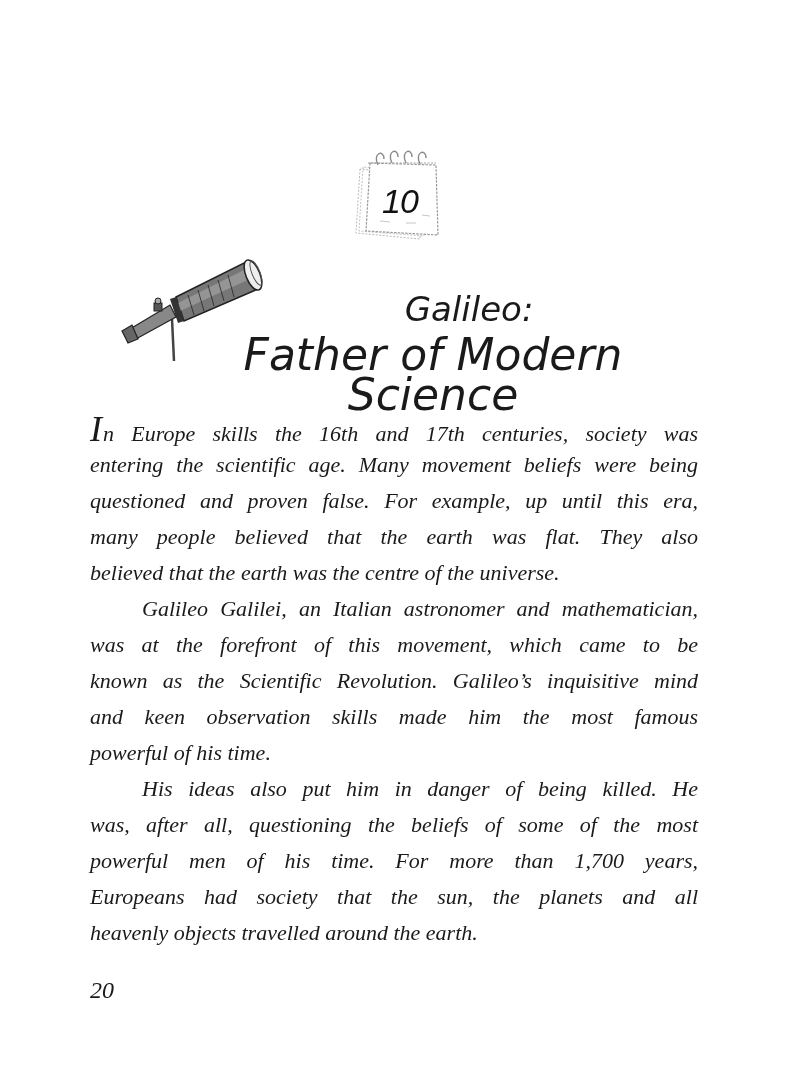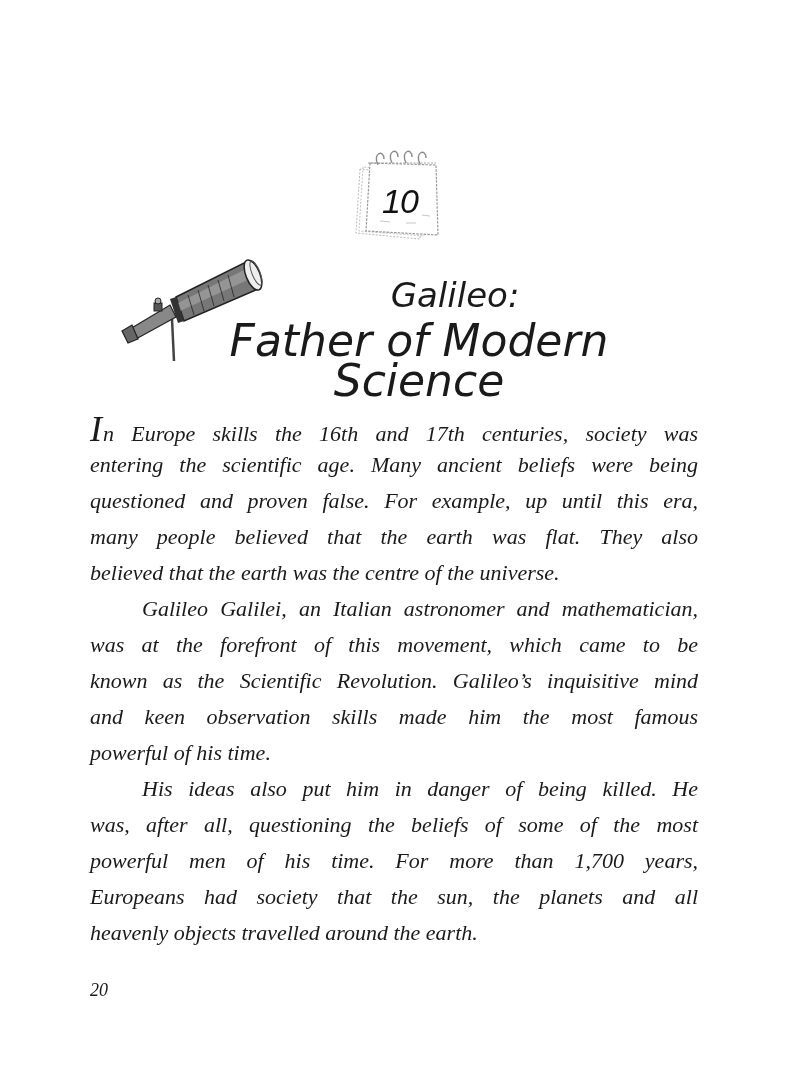--- a/index.html
+++ b/index.html
@@ -59,21 +59,21 @@
 
     
     .chapter-title {
       position: absolute;
       left: 190px;
       width: 450px;
       text-align: center;
       font-family: "DejaVu Sans", "Liberation Sans", sans-serif;
       font-weight: normal;
       color: #1a1a1a;
-      margin: 2px;
+      margin: 16px;
     }
     .title-line-1 {
       top: 266px;
       font-size: 34px;
       line-height: 40px;
       left: 228px;
     }
     .title-line-2 {
       top: 312px;
       font-size: 44px;
@@ -116,21 +116,21 @@
     .line-inner {
       display: block;
       width: 100%;
       white-space: normal;
     }
 
     .page-number {
       position: absolute;
       left: 90px;
       top: 968px;
-      font-size: 18px;
+      font-size: 24px;
       line-height: 30px;
       color: #1a1a1a;
     }
 
     .watermark {
       position: absolute;
       left: 4px;
       top: 1045px;
       font-family: "Liberation Sans", "DejaVu Sans", sans-serif;
       font-size: 12px;
@@ -197,21 +197,21 @@
   </svg>
 
   <h1 class="chapter-title title-line-1">Galileo:</h1>
   <h1 class="chapter-title title-line-2">Father of Modern Science</h1>
 
   <div class="body-text">
     <div class="line" style="top:0px">
         <span class="line-inner"><span class="drop-I">I</span><span>n Europe skills the 16th and 17th centuries, society was</span></span>
       </div>
     <div class="line" style="top:36px">
-        <span class="line-inner">entering the scientific age. Many ancient beliefs were being</span>
+        <span class="line-inner">entering the scientific age. Many movement beliefs were being</span>
       </div>
     <div class="line" style="top:72px">
         <span class="line-inner">questioned and proven false. For example, up until this era,</span>
       </div>
     <div class="line" style="top:108px">
         <span class="line-inner">many people believed that the earth was flat. They also</span>
       </div>
     <div class="line last" style="top:144px">
         <span class="line-inner">believed that the earth was the centre of the universe.</span>
       </div>

